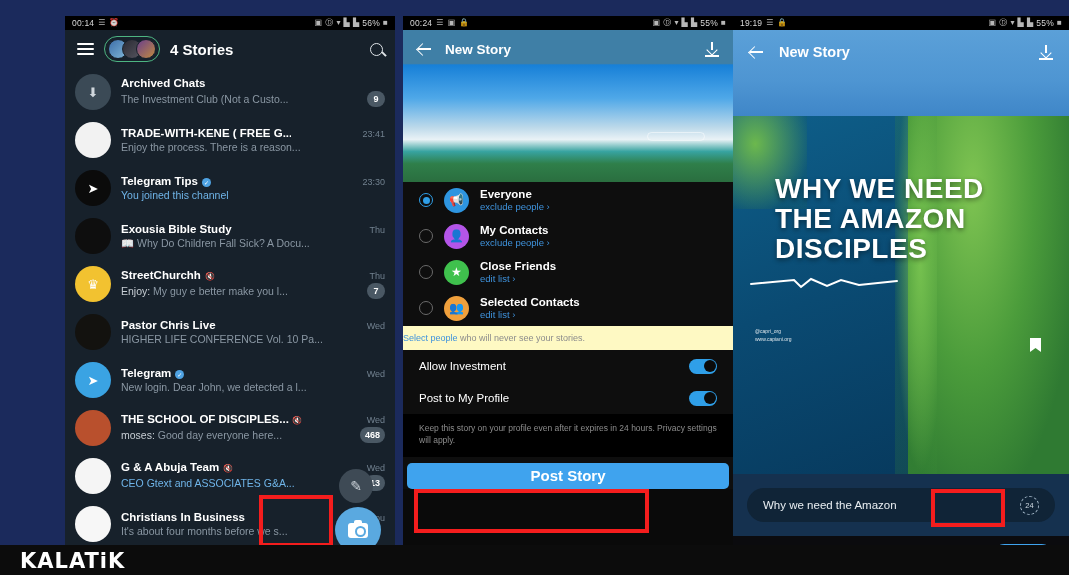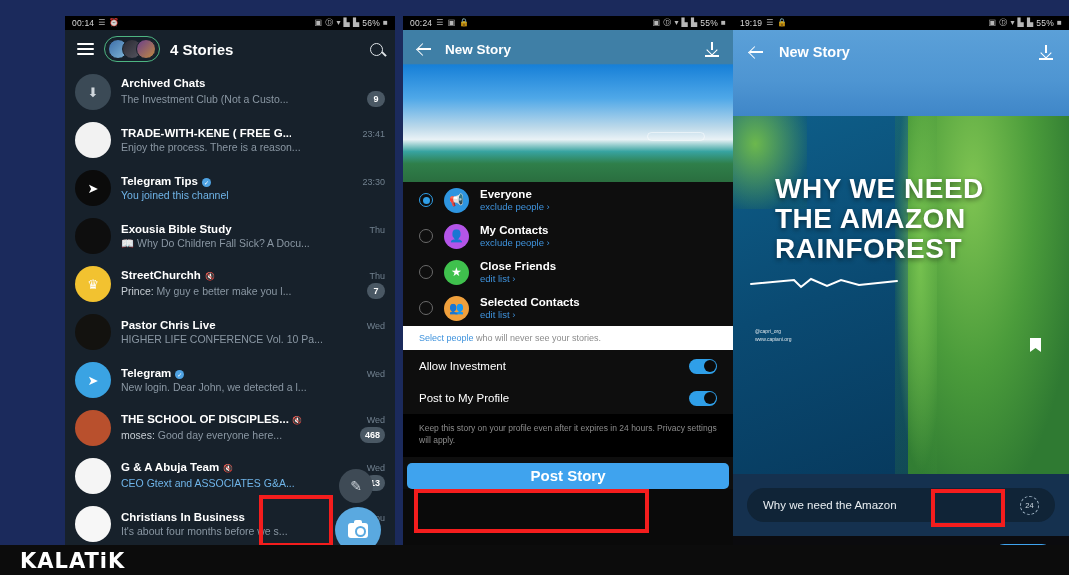--- a/index.html
+++ b/index.html
@@ -99,21 +99,21 @@
   .sheet-sub { color: #8c8c8c; font-size: 9.5px; margin-top: 3px; }
   .opt-row { display: flex; align-items: center; gap: 11px; padding: 5px 16px; height: 36px; }
   .radio { width: 14px; height: 14px; border-radius: 50%; border: 1.7px solid #6a6a6a; flex: none;
            display:flex; align-items:center; justify-content:center; }
   .radio.on { border-color: #2f9fe8; }
   .radio.on:after { content:""; width: 7px; height: 7px; border-radius: 50%; background: #2f9fe8; }
   .opt-ico { width: 25px; height: 25px; border-radius: 50%; flex: none;
              display:flex; align-items:center; justify-content:center; color:#fff; font-size:12px; }
   .opt-name { color: #fff; font-size: 11.5px; font-weight: bold; }
   .opt-link { color: #3f93dd; font-size: 9.5px; margin-top: 1px; }
-  .hint-band { background: #ffffff; padding: 7px 16px; font-size: 9px; color: #8c8c8c; }
+  .hint-band { background: #fef9c3; padding: 7px 0; font-size: 9px; color: #8c8c8c; }
   .hint-band .lk { color: #3f93dd; }
   .tog-row { display:flex; align-items:center; padding: 0 16px; height: 32px; background:#0e0e0e; }
   .tog-label { color: #fff; font-size: 11.5px; }
   .toggle { margin-left:auto; width: 28px; height: 15px; border-radius: 8px; background: #2f9fe8;
             position: relative; flex:none; }
   .toggle:after { content:""; position:absolute; right:1.5px; top:1.5px; width:12px; height:12px;
                   border-radius:50%; background:#0b0b0b; }
   .note-band { background: #000; padding: 8px 16px 10px; font-size: 8.5px; color: #8c8c8c; line-height: 1.45; }
   .post-btn { margin: 6px 4px; height: 26px; border-radius: 5px; background: #3fa3ee;
               color: #fff; font-size: 15px; font-weight: bold; display:flex;
@@ -268,21 +268,21 @@
           </div>
           <div class="chat-row">
             <div class="avatar" style="background: rgb(242, 194, 48); color: rgb(255, 255, 255);">♛</div>
             <div class="chat-txt">
               <div class="chat-line1">
                 <span class="chat-name">StreetChurchh</span>
                 <span class="mute">🔇</span>
                 <span class="chat-time">Thu</span>
               </div>
               <div class="chat-line2">
-                <span class="chat-msg"><span class="sender">Prince: </span>My guy e better make you l...</span>
+                <span class="chat-msg"><span class="sender">Enjoy: </span>My guy e better make you l...</span>
                 <span class="badge">7</span>
               </div>
             </div>
           </div>
           <div class="chat-row">
             <div class="avatar" style="background: rgb(19, 18, 15);"></div>
             <div class="chat-txt">
               <div class="chat-line1">
                 <span class="chat-name">Pastor Chris Live</span>
                 <span class="chat-time">Wed</span>
@@ -468,21 +468,21 @@
       </div>
     </div>
 
     <div class="p3-image">
       <div class="water"></div>
       <div class="topleaf"></div>
       <div class="canopy"></div>
       <div class="overlay-title">
         <div>WHY WE  NEED</div>
         <div>THE AMAZON</div>
-        <div>RAINFOREST</div>
+        <div>DISCIPLES</div>
       </div>
       <svg class="squiggle" viewBox="0 0 150 14">
         <path d="M2 8 L45 4 L52 11 L62 3 L78 10 L92 4 L110 9 L148 5" stroke="#ffffff" stroke-width="2" fill="none" stroke-linecap="round"></path>
       </svg>
       <div class="handle-mark">
         <div>@capri_org</div>
         <div>www.capiani.org</div>
       </div>
       <div class="bookmark"></div>
     </div>

